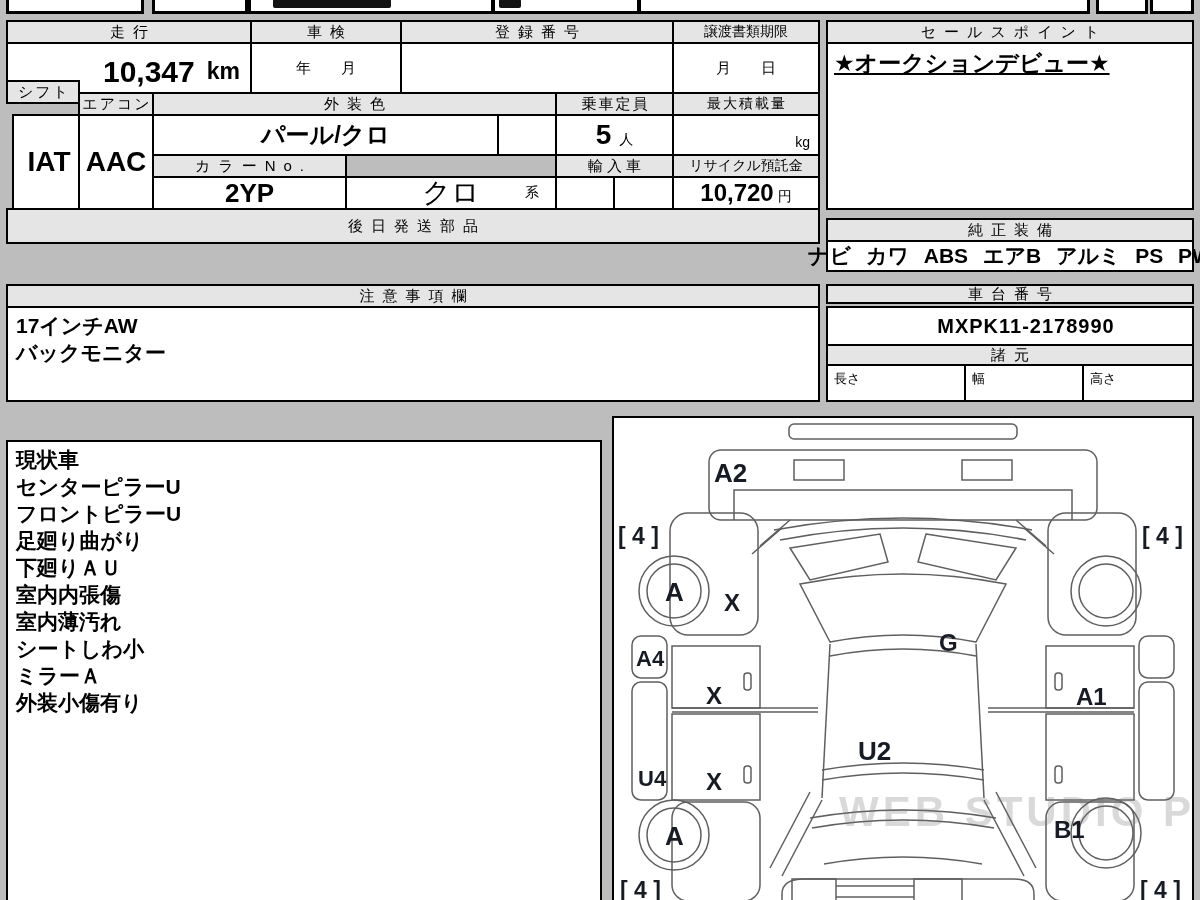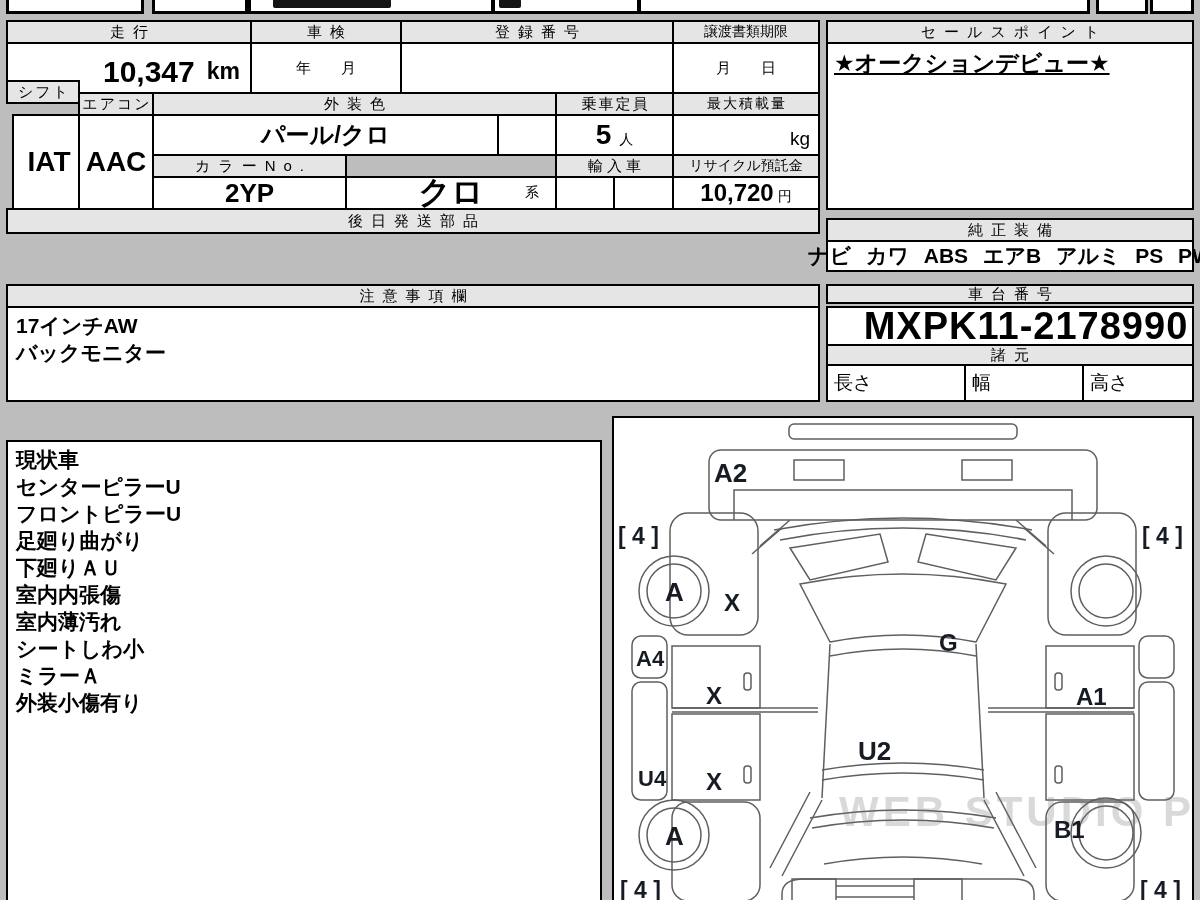--- a/index.html
+++ b/index.html
@@ -15,33 +15,33 @@
   .val{display:flex;align-items:center;justify-content:center;}
   .frag{position:absolute;bottom:3px;height:9px;background:#141414;border-radius:2px;}
   .mileage{justify-content:flex-end;padding-right:10px;}
   .mileage .num{font-size:30px;font-weight:700;}
   .mileage .unit{font-size:23px;font-weight:700;margin-left:12px;}
   .ph{font-size:15px;white-space:pre;}
   .shiftval{font-size:28px;font-weight:700;}
   .extval{font-size:24px;font-weight:700;}
   .capnum{font-size:28px;font-weight:700;}
   .capunit{font-size:14px;margin-left:8px;margin-top:10px;}
-  .kg{justify-content:flex-end;align-items:flex-end;padding:0 8px 4px 0;font-size:19px;}
+  .kg{justify-content:flex-end;align-items:flex-end;padding:0 8px 4px 0;font-size:14px;}
   .colorno{font-size:26px;font-weight:700;}
-  .intval{font-size:32px;font-weight:700;}
+  .intval{font-size:28px;font-weight:400;}
   .intsuffix{position:absolute;right:16px;bottom:6px;font-size:14px;font-weight:400;}
   .recnum{font-size:24px;font-weight:700;}
   .recunit{font-size:14px;margin-left:4px;margin-top:8px;}
   .leftline{justify-content:flex-start;padding-left:8px;font-size:22px;font-weight:700;}
   .salesbody{align-items:flex-start;justify-content:flex-start;padding:4px 6px;font-size:23px;font-weight:700;text-decoration:underline;}
   .equipbody{font-size:21px;font-weight:700;word-spacing:9px;white-space:pre;}
   .multiline{display:block;padding:4px 0 0 8px;}
   .multiline .line{font-size:21px;font-weight:700;line-height:27px;white-space:pre;}
-  .chassisval{font-size:38px;font-weight:700;letter-spacing:1px;padding-left:32px;}
-  .speccell{display:flex;align-items:flex-start;justify-content:flex-start;padding:4px 0 0 6px;font-size:19px;}
+  .chassisval{font-size:20px;font-weight:700;letter-spacing:1px;padding-left:32px;}
+  .speccell{display:flex;align-items:flex-start;justify-content:flex-start;padding:4px 0 0 6px;font-size:13px;}
   .dg-label{font-family:"Liberation Sans","DejaVu Sans",sans-serif;font-weight:700;fill:#161b24;}
   .dg-water{font-family:"Liberation Sans","DejaVu Sans",sans-serif;font-weight:700;fill:rgba(120,120,120,0.28);letter-spacing:4px;}
   .ln{stroke:#5f5f5f;stroke-width:1.5;fill:none;}
 </style>
 </head>
 <body>
 
 <div class="sheet">
 
   <div class="cell strip" style="left:6px;width:138px"></div>
@@ -95,21 +95,21 @@
     <span class="intval">クロ</span>
     <span class="intsuffix">系</span>
   </div>
   <div class="cell val" style="left:555px;top:176px;width:60px;height:34px"></div>
   <div class="cell val" style="left:613px;top:176px;width:61px;height:34px"></div>
   <div class="cell val" style="left:672px;top:176px;width:148px;height:34px">
     <span class="recnum">10,720</span>
     <span class="recunit">円</span>
   </div>
 
-  <div class="cell hdr sp8" style="left:6px;top:208px;width:814px;height:26px">後日発送部品</div>
+  <div class="cell hdr sp8" style="left:6px;top:208px;width:814px;height:36px">後日発送部品</div>
 
   <div class="cell hdr sp8" style="left:826px;top:20px;width:368px;height:24px">セールスポイント</div>
   <div class="cell val salesbody" style="left:826px;top:42px;width:368px;height:168px">★オークションデビュー★</div>
 
   <div class="cell hdr sp8" style="left:826px;top:218px;width:368px;height:24px">純正装備</div>
   <div class="cell val equipbody" style="left:826px;top:240px;width:368px;height:32px">ナビ カワ ABS エアB アルミ PS PW</div>
 
   <div class="cell hdr sp8" style="left:6px;top:284px;width:814px;height:24px">注意事項欄</div>
   <div class="cell multiline" style="left:6px;top:306px;width:814px;height:96px">
     <div class="line">17インチAW</div>

